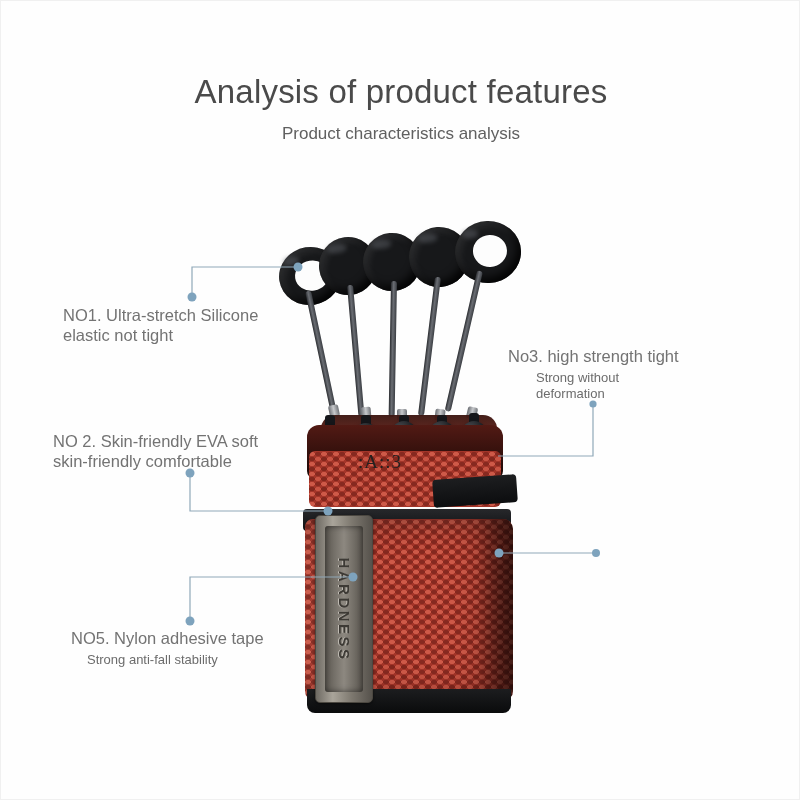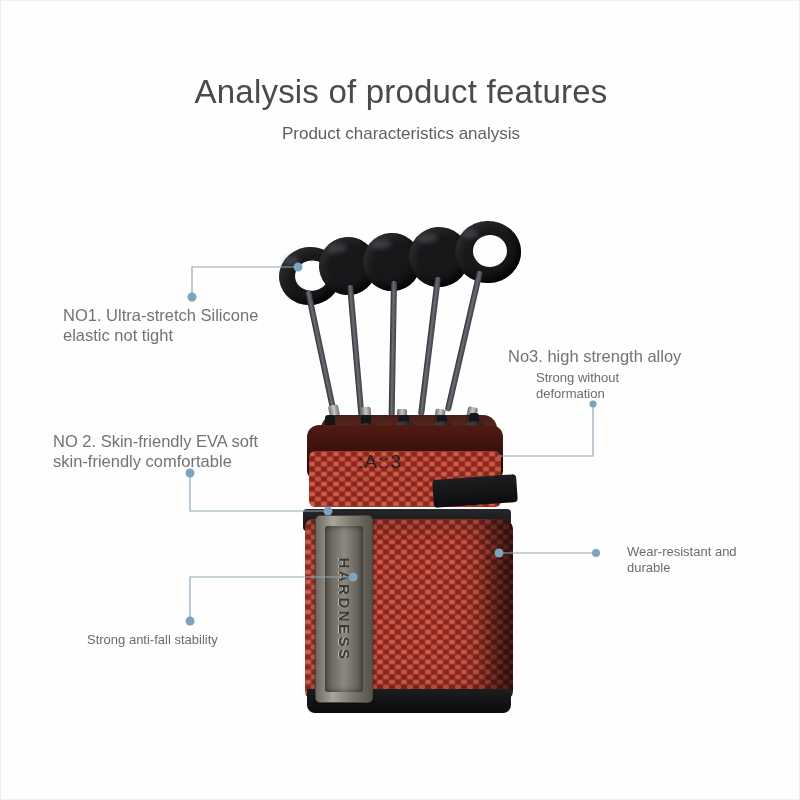--- a/index.html
+++ b/index.html
@@ -94,21 +94,21 @@
           background:linear-gradient(90deg,#5d5952,#8d8880 50%,#5a564f);
           border-radius:3px;
           box-shadow:inset 0 0 6px rgba(0,0,0,.55);
           display:flex;align-items:center;justify-content:center;overflow:hidden;}
   #buckle-text{transform:rotate(90deg);white-space:nowrap;
           font-size:15px;letter-spacing:2.5px;font-weight:700;
           color:#3d3a35;text-shadow:0 1px 0 rgba(214,210,202,.75);
           font-family:"Liberation Sans", sans-serif;}
 
   #overlay-code{position:absolute;left:95px;top:232px;font-size:19px;
-          color:#24201f;letter-spacing:1px;font-family:Liberation Sans, sans-serif;}
+          color:#24201f;letter-spacing:1px;font-family:Liberation Serif, serif;}
 
   #spring-block{position:absolute;left:58px;top:196px;width:176px;height:46px;
           background:linear-gradient(180deg,#3b1510,#6d241b 55%,#47160f);
           border-radius:14px 14px 6px 6px;opacity:.96;}
 </style>
 </head>
 <body>
 
 <div id="stage">
 
@@ -216,27 +216,26 @@
     <div class="c-sub"></div>
   </div>
 
   <div class="callout" id="co2">
     <div class="c-main">NO 2. Skin-friendly EVA soft
 skin-friendly comfortable</div>
     <div class="c-sub"></div>
   </div>
 
   <div class="callout" id="co3">
-    <div class="c-main">No3. high strength alloy</div>
+    <div class="c-main">No3. high strength tight</div>
     <div class="c-sub">Strong without
 deformation</div>
   </div>
 
   <div class="callout" id="co4">
-    <div class="c-sub">Wear-resistant and
-durable</div>
   </div>
 
   <div class="callout" id="co5">
+    <div class="c-main">NO5. Nylon adhesive tape</div>
     <div class="c-sub">Strong anti-fall stability</div>
   </div>
 
 </div>
 
 </body></html>

